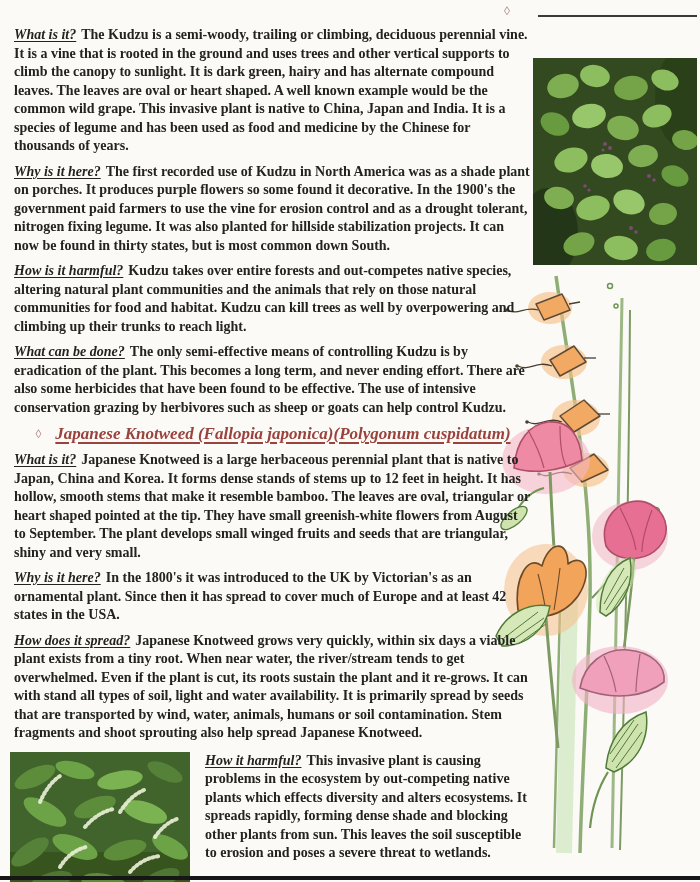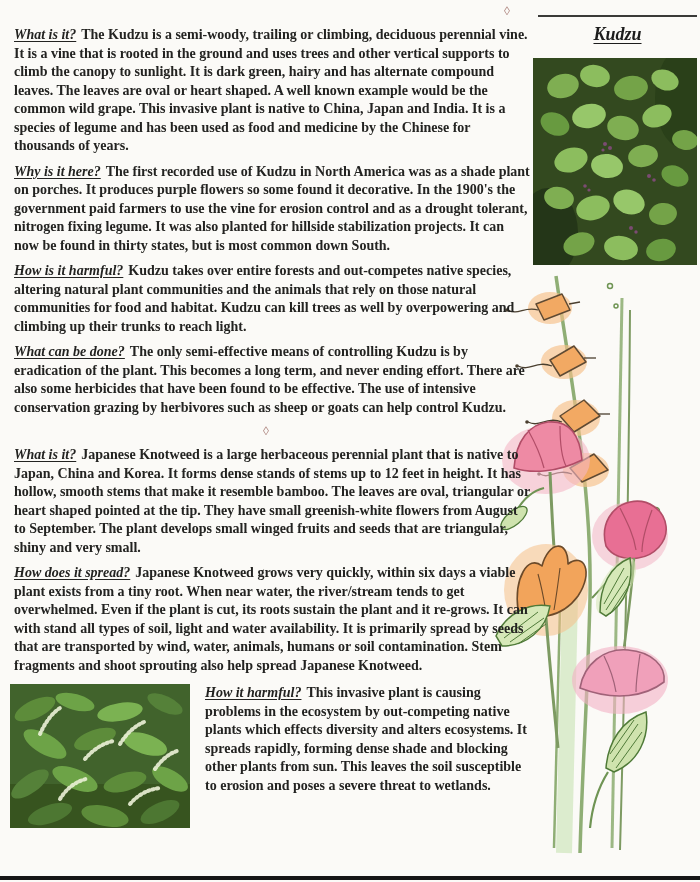--- a/index.html
+++ b/index.html
@@ -68,23 +68,25 @@
       <span class="bullet">◊</span>
     </div>
 
     <p class="body-par"><span class="lead">What is it?</span><span>The Kudzu is a semi-woody, trailing or climbing, deciduous perennial vine. It is a vine that is rooted in the ground and uses trees and other vertical supports to climb the canopy to sunlight. It is dark green, hairy and has alternate compound leaves. The leaves are oval or heart shaped. A well known example would be the common wild grape. This invasive plant is native to China, Japan and India. It is a species of legume and has been used as food and medicine by the Chinese for thousands of years.</span></p>
     <p class="body-par"><span class="lead">Why is it here?</span><span>The first recorded use of Kudzu in North America was as a shade plant on porches. It produces purple flowers so some found it decorative. In the 1900's the government paid farmers to use the vine for erosion control and as a drought tolerant, nitrogen fixing legume. It was also planted for hillside stabilization projects. It can now be found in thirty states, but is most common down South.</span></p>
     <p class="body-par"><span class="lead">How is it harmful?</span><span>Kudzu takes over entire forests and out-competes native species, altering natural plant communities and the animals that rely on those natural communities for food and habitat. Kudzu can kill trees as well by overpowering and climbing up their trunks to reach light.</span></p>
     <p class="body-par"><span class="lead">What can be done?</span><span>The only semi-effective means of controlling Kudzu is by eradication of the plant. This becomes a long term, and never ending effort. There are also some herbicides that have been found to be effective. The use of intensive conservation grazing by herbivores such as sheep or goats can help control Kudzu.</span></p>
 
     <div class="title-row title-row-2 section-title">
       <span class="bullet">◊</span>
+      <span class="title-text">Japanese Knotweed (Fallopia japonica)(Polygonum cuspidatum)</span>
     </div>
 
     <p class="body-par"><span class="lead">What is it?</span><span>Japanese Knotweed is a large herbaceous perennial plant that is native to Japan, China and Korea. It forms dense stands of stems up to 12 feet in height. It has hollow, smooth stems that make it resemble bamboo. The leaves are oval, triangular or heart shaped pointed at the tip. They have small greenish-white flowers from August to September. The plant develops small winged fruits and seeds that are triangular, shiny and very small.</span></p>
+    <p class="body-par"><span class="lead">Why is it here?</span><span>In the 1800's it was introduced to the UK by Victorian's as an ornamental plant. Since then it has spread to cover much of Europe and at least 42 states in the USA.</span></p>
     <p class="body-par"><span class="lead">How does it spread?</span><span>Japanese Knotweed grows very quickly, within six days a viable plant exists from a tiny root. When near water, the river/stream tends to get overwhelmed. Even if the plant is cut, its roots sustain the plant and it re-grows. It can with stand all types of soil, light and water availability. It is primarily spread by seeds that are transported by wind, water, animals, humans or soil contamination. Stem fragments and shoot sprouting also help spread Japanese Knotweed.</span></p>
 
     <div class="bottom-row">
       <div class="knotweed-figure">
         <svg width="180" height="144" viewBox="0 0 180 144">
           <rect width="180" height="144" fill="#41632c"></rect>
           <rect x="0" y="100" width="180" height="44" fill="#37541f"></rect>
           <g>
             <ellipse cx="25" cy="25" rx="22" ry="9" fill="#5d8c3a" transform="rotate(-25 25 25)"></ellipse>
             <ellipse cx="65" cy="18" rx="20" ry="8" fill="#6da347" transform="rotate(15 65 18)"></ellipse>
@@ -113,21 +115,20 @@
 
       </div>
       <div class="bottom-text-col">
         <p class="body-par"><span class="lead">How it harmful?</span><span>This invasive plant is causing problems in the ecosystem by out-competing native plants which effects diversity and alters ecosystems. It spreads rapidly, forming dense shade and blocking other plants from sun. This leaves the soil susceptible to erosion and poses a severe threat to wetlands.</span></p>
 
       </div>
     </div>
   </div>
 
   <div class="sidebar-rule"></div>
-  <div class="sidebar-label">Kudzu</div>
   <div class="kudzu-photo">
     <svg width="164" height="207" viewBox="0 0 164 207">
       <rect width="164" height="207" fill="#33491f"></rect>
       <ellipse cx="15" cy="175" rx="30" ry="45" fill="#243618"></ellipse>
       <ellipse cx="150" cy="40" rx="28" ry="50" fill="#2a4019"></ellipse>
       <g>
         <ellipse cx="30" cy="28" rx="16" ry="12" fill="#7fae52" transform="rotate(-15 30 28)"></ellipse>
         <ellipse cx="62" cy="18" rx="15" ry="11" fill="#8cbd5e" transform="rotate(10 62 18)"></ellipse>
         <ellipse cx="98" cy="30" rx="17" ry="12" fill="#74a348" transform="rotate(-8 98 30)"></ellipse>
         <ellipse cx="132" cy="22" rx="14" ry="10" fill="#8cbd5e" transform="rotate(20 132 22)"></ellipse>

